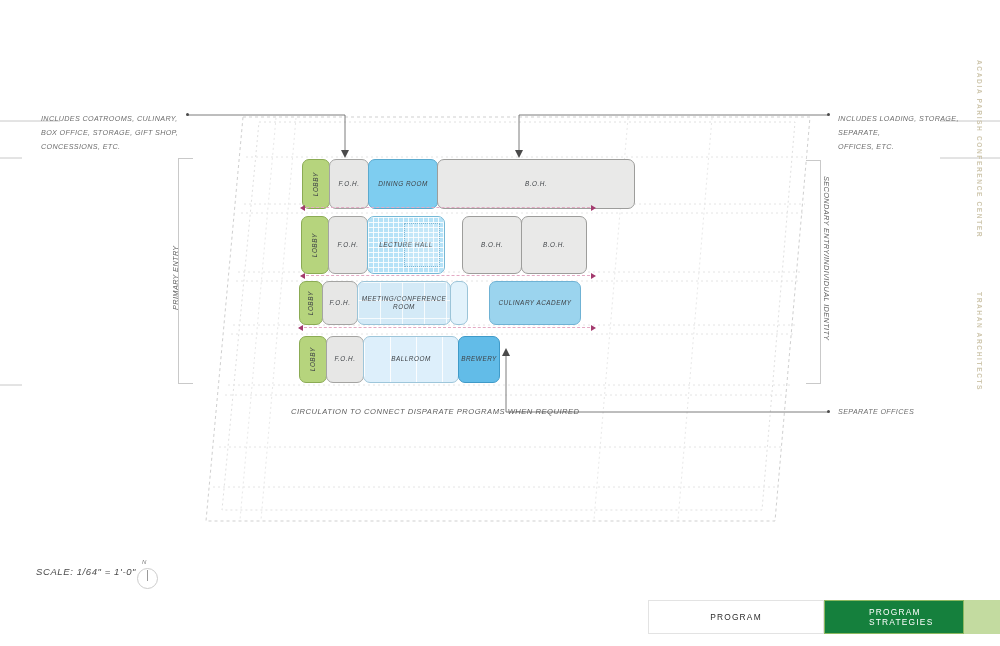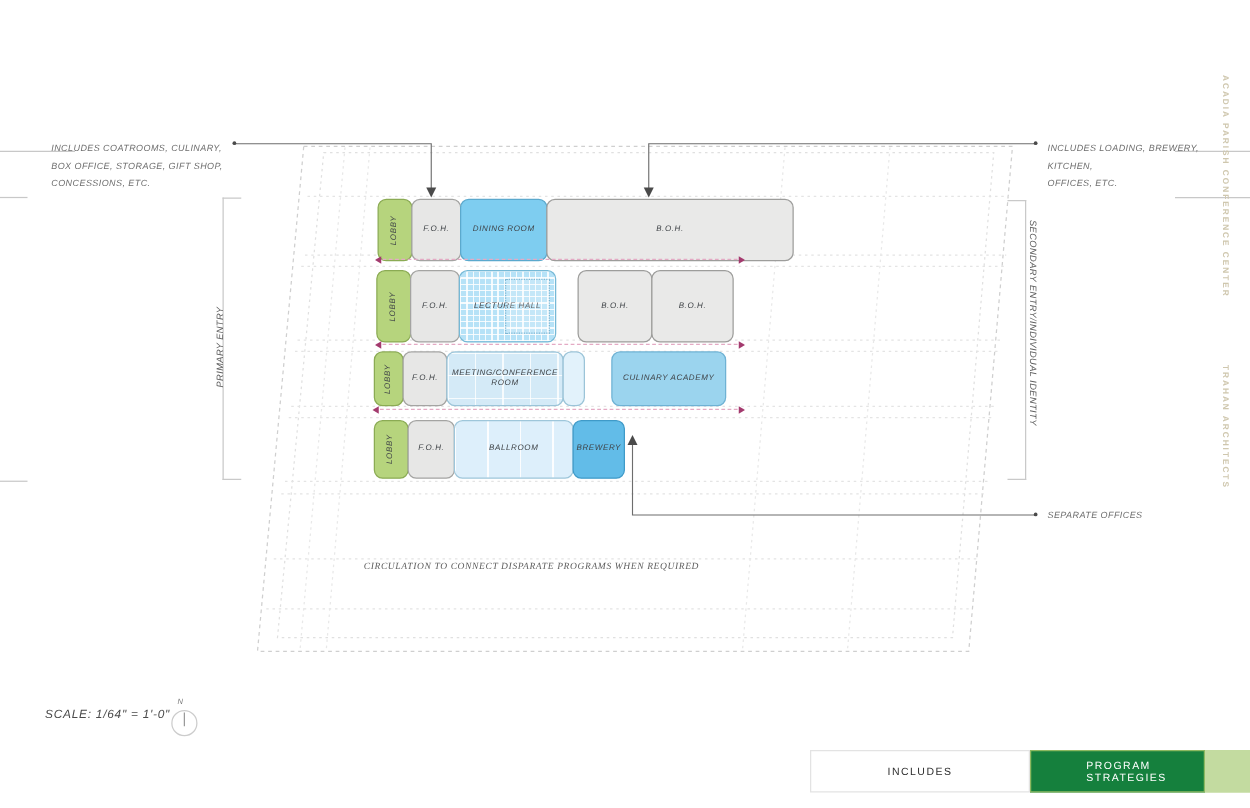--- a/index.html
+++ b/index.html
@@ -271,26 +271,26 @@
   </svg>
 
   <div class="dot" style="left:186px; top:113px;"></div>
   <div class="dot" style="left:827px; top:113px;"></div>
   <div class="dot" style="left:827px; top:410px;"></div>
 
   <div class="note" style="left:41px; top:112px; width:150px;">INCLUDES COATROOMS, CULINARY,
 BOX OFFICE, STORAGE, GIFT SHOP,
 CONCESSIONS, ETC.</div>
 
-  <div class="note" style="left:838px; top:112px; width:150px;">INCLUDES LOADING, BREWERY, KITCHEN,
+  <div class="note" style="left:838px; top:112px; width:150px;">INCLUDES LOADING, STORAGE, SEPARATE,
 OFFICES, ETC.</div>
 
   <div class="note" style="left:838px; top:405px; width:150px;">SEPARATE OFFICES</div>
 
-  <div class="note" style="left:291px; top:446px; width:320px; letter-spacing:0.5px; font-size:7.6px; color:#5e5e5e;font-family:Liberation Serif, serif;">CIRCULATION TO CONNECT DISPARATE PROGRAMS WHEN REQUIRED</div>
+  <div class="note" style="left:291px; top:405px; width:320px; letter-spacing:0.5px; font-size:7.6px; color:#5e5e5e;">CIRCULATION TO CONNECT DISPARATE PROGRAMS WHEN REQUIRED</div>
 
   <div class="bracket-left" style="left:178px; top:158px; width:14px; height:224px;"></div>
   <div class="note rot-left" style="left:169px; top:310px; width:130px; font-size:7.4px; color:#5e5e5e;">PRIMARY ENTRY</div>
 
   <div class="bracket-right" style="left:806px; top:160px; width:14px; height:222px;"></div>
   <div class="note rot-right" style="left:833px; top:176px; width:210px; font-size:7.4px; color:#5e5e5e;">SECONDARY ENTRY/INDIVIDUAL IDENTITY</div>
 
   <div id="prog-rows">
       <div class="prog-row" style="left: 302px; top: 159px; height: 50px;">
         <div class="pbox lobby" style="width: 28px;">
@@ -365,21 +365,21 @@
   <div id="compass">
       <div class="needle"></div>
     </div>
   <div id="compass-n">N</div>
 
   <div class="edge-title rot-right" style="left:983px; top:60px;">ACADIA PARISH CONFERENCE CENTER</div>
   <div class="edge-title rot-right" style="left:983px; top:292px;">TRAHAN ARCHITECTS</div>
 
   <div id="tabbar">
     <div class="tab inactive">
-      <span>INCLUDES</span>
+      <span>PROGRAM</span>
     </div>
     <div class="tab active">
       <span>PROGRAM STRATEGIES</span>
     </div>
     <div class="tab trail"></div>
   </div>
 
 </div>
 
 </body></html>

